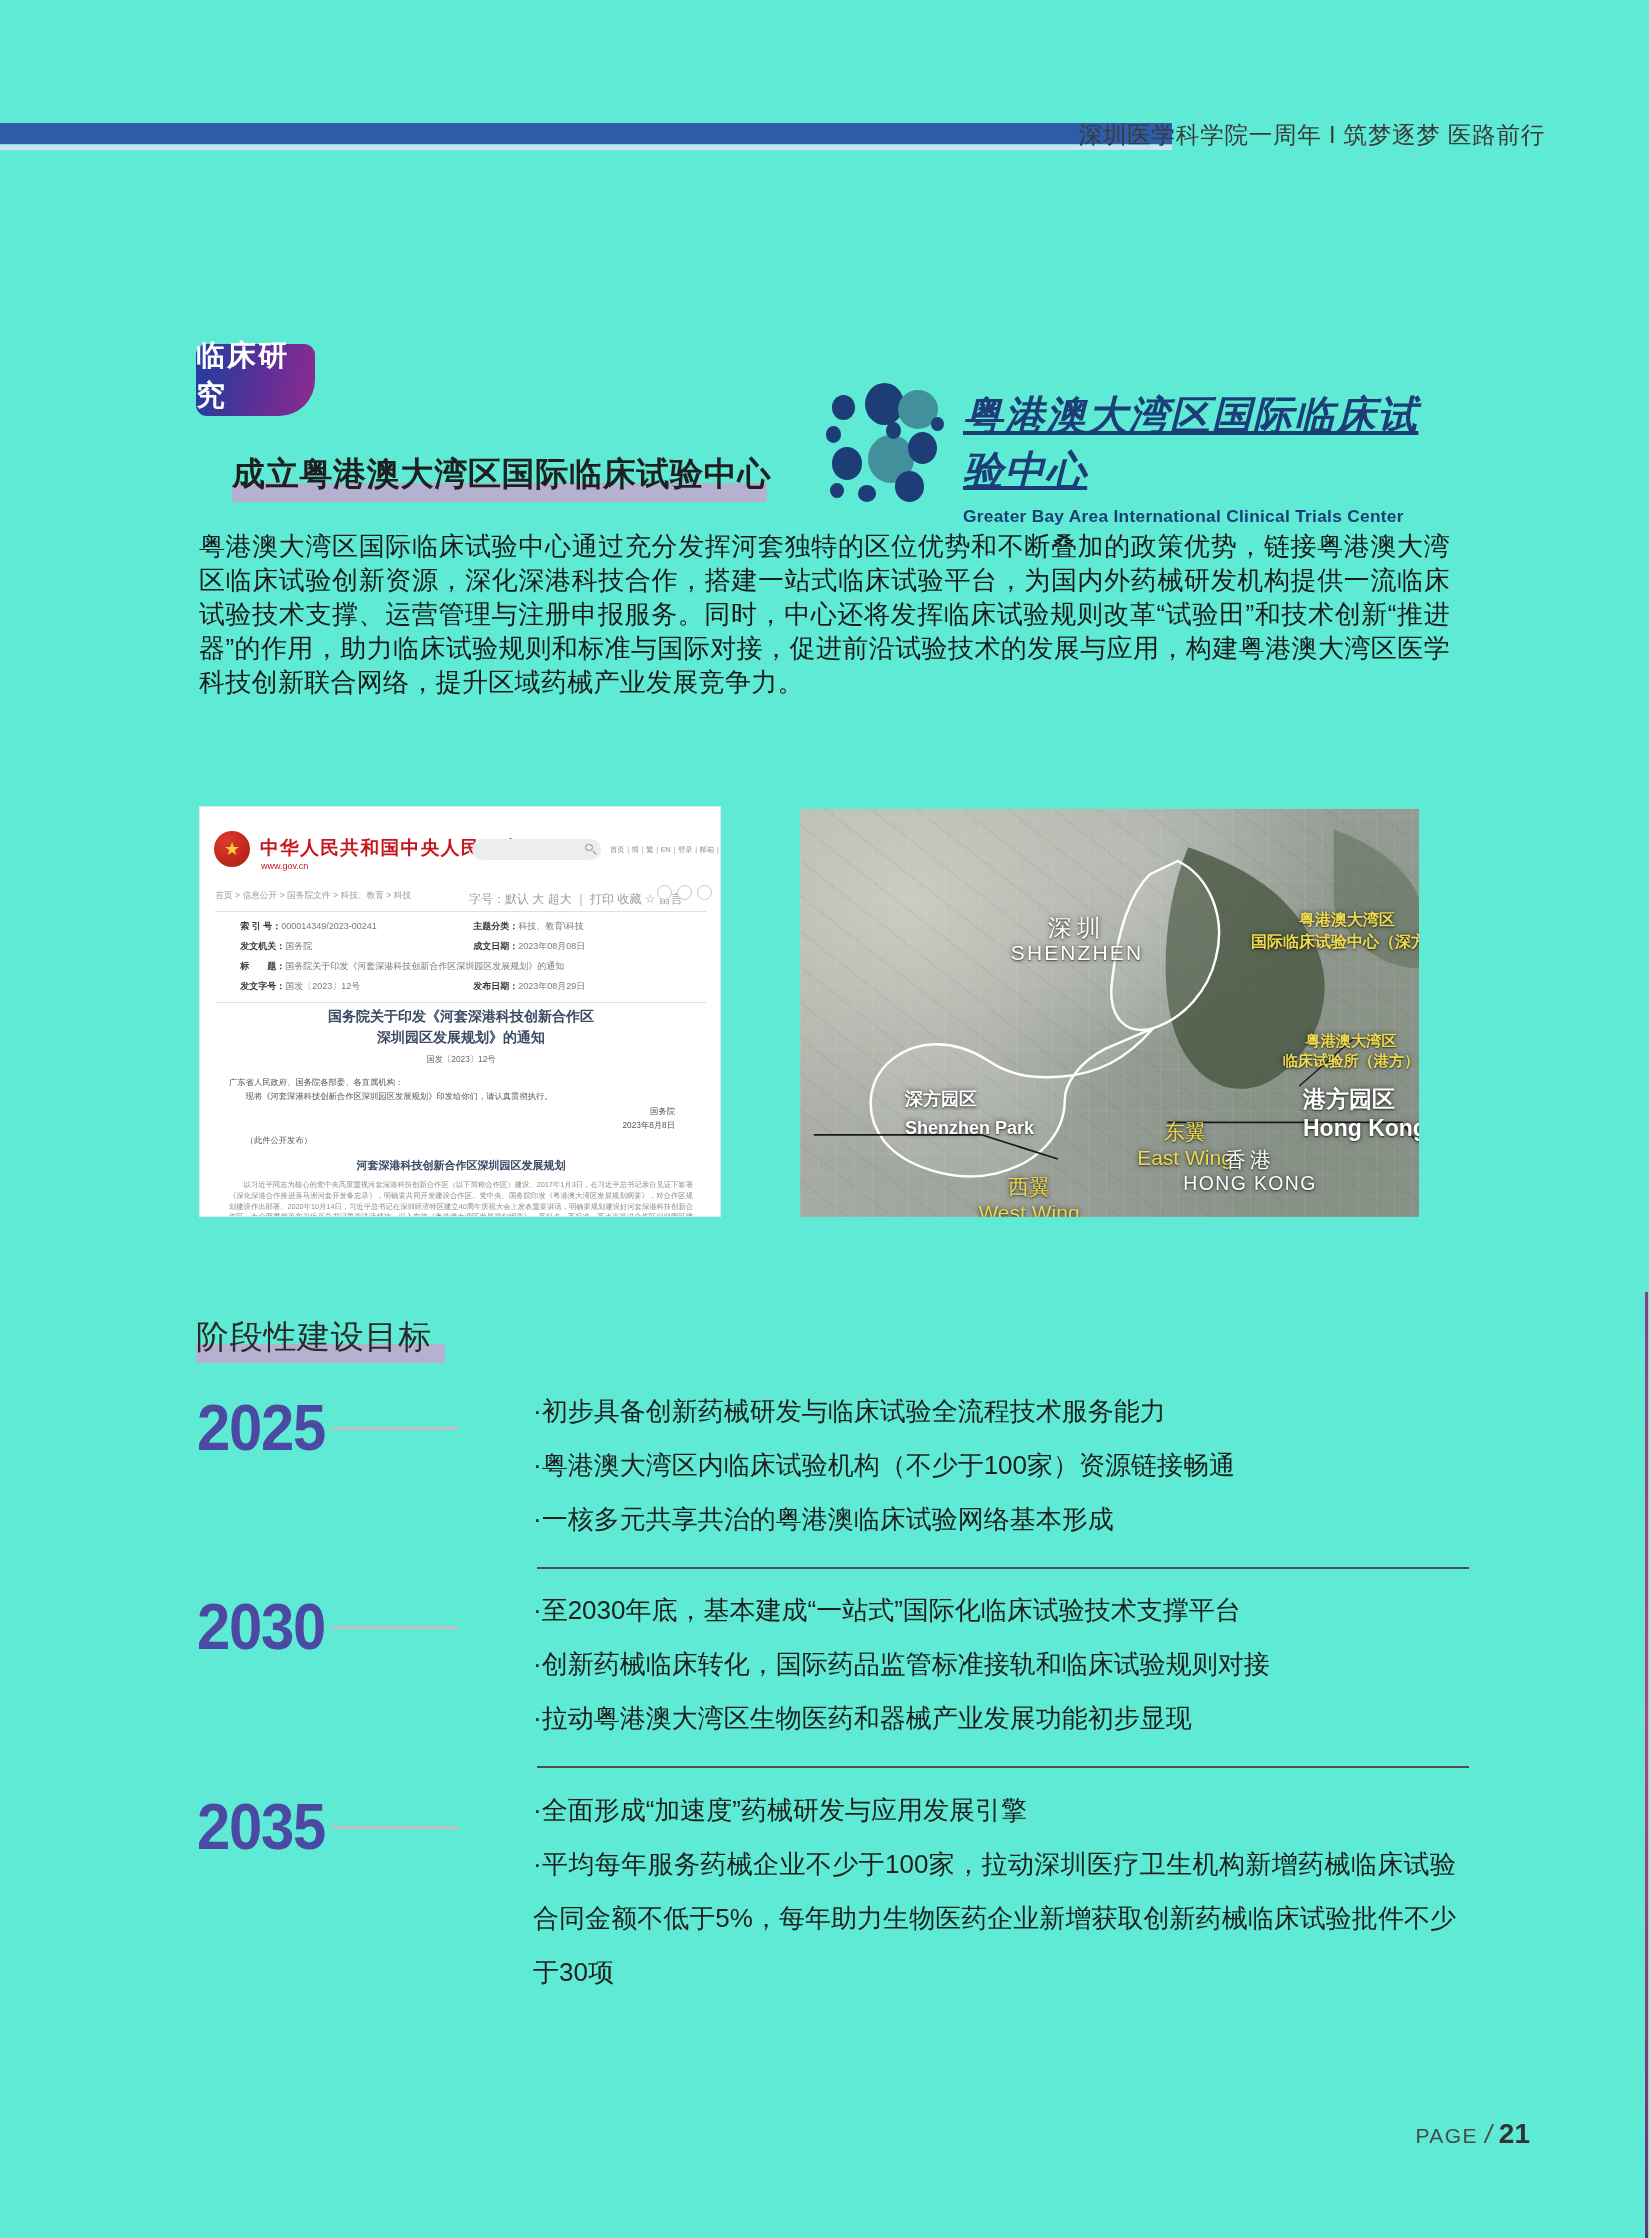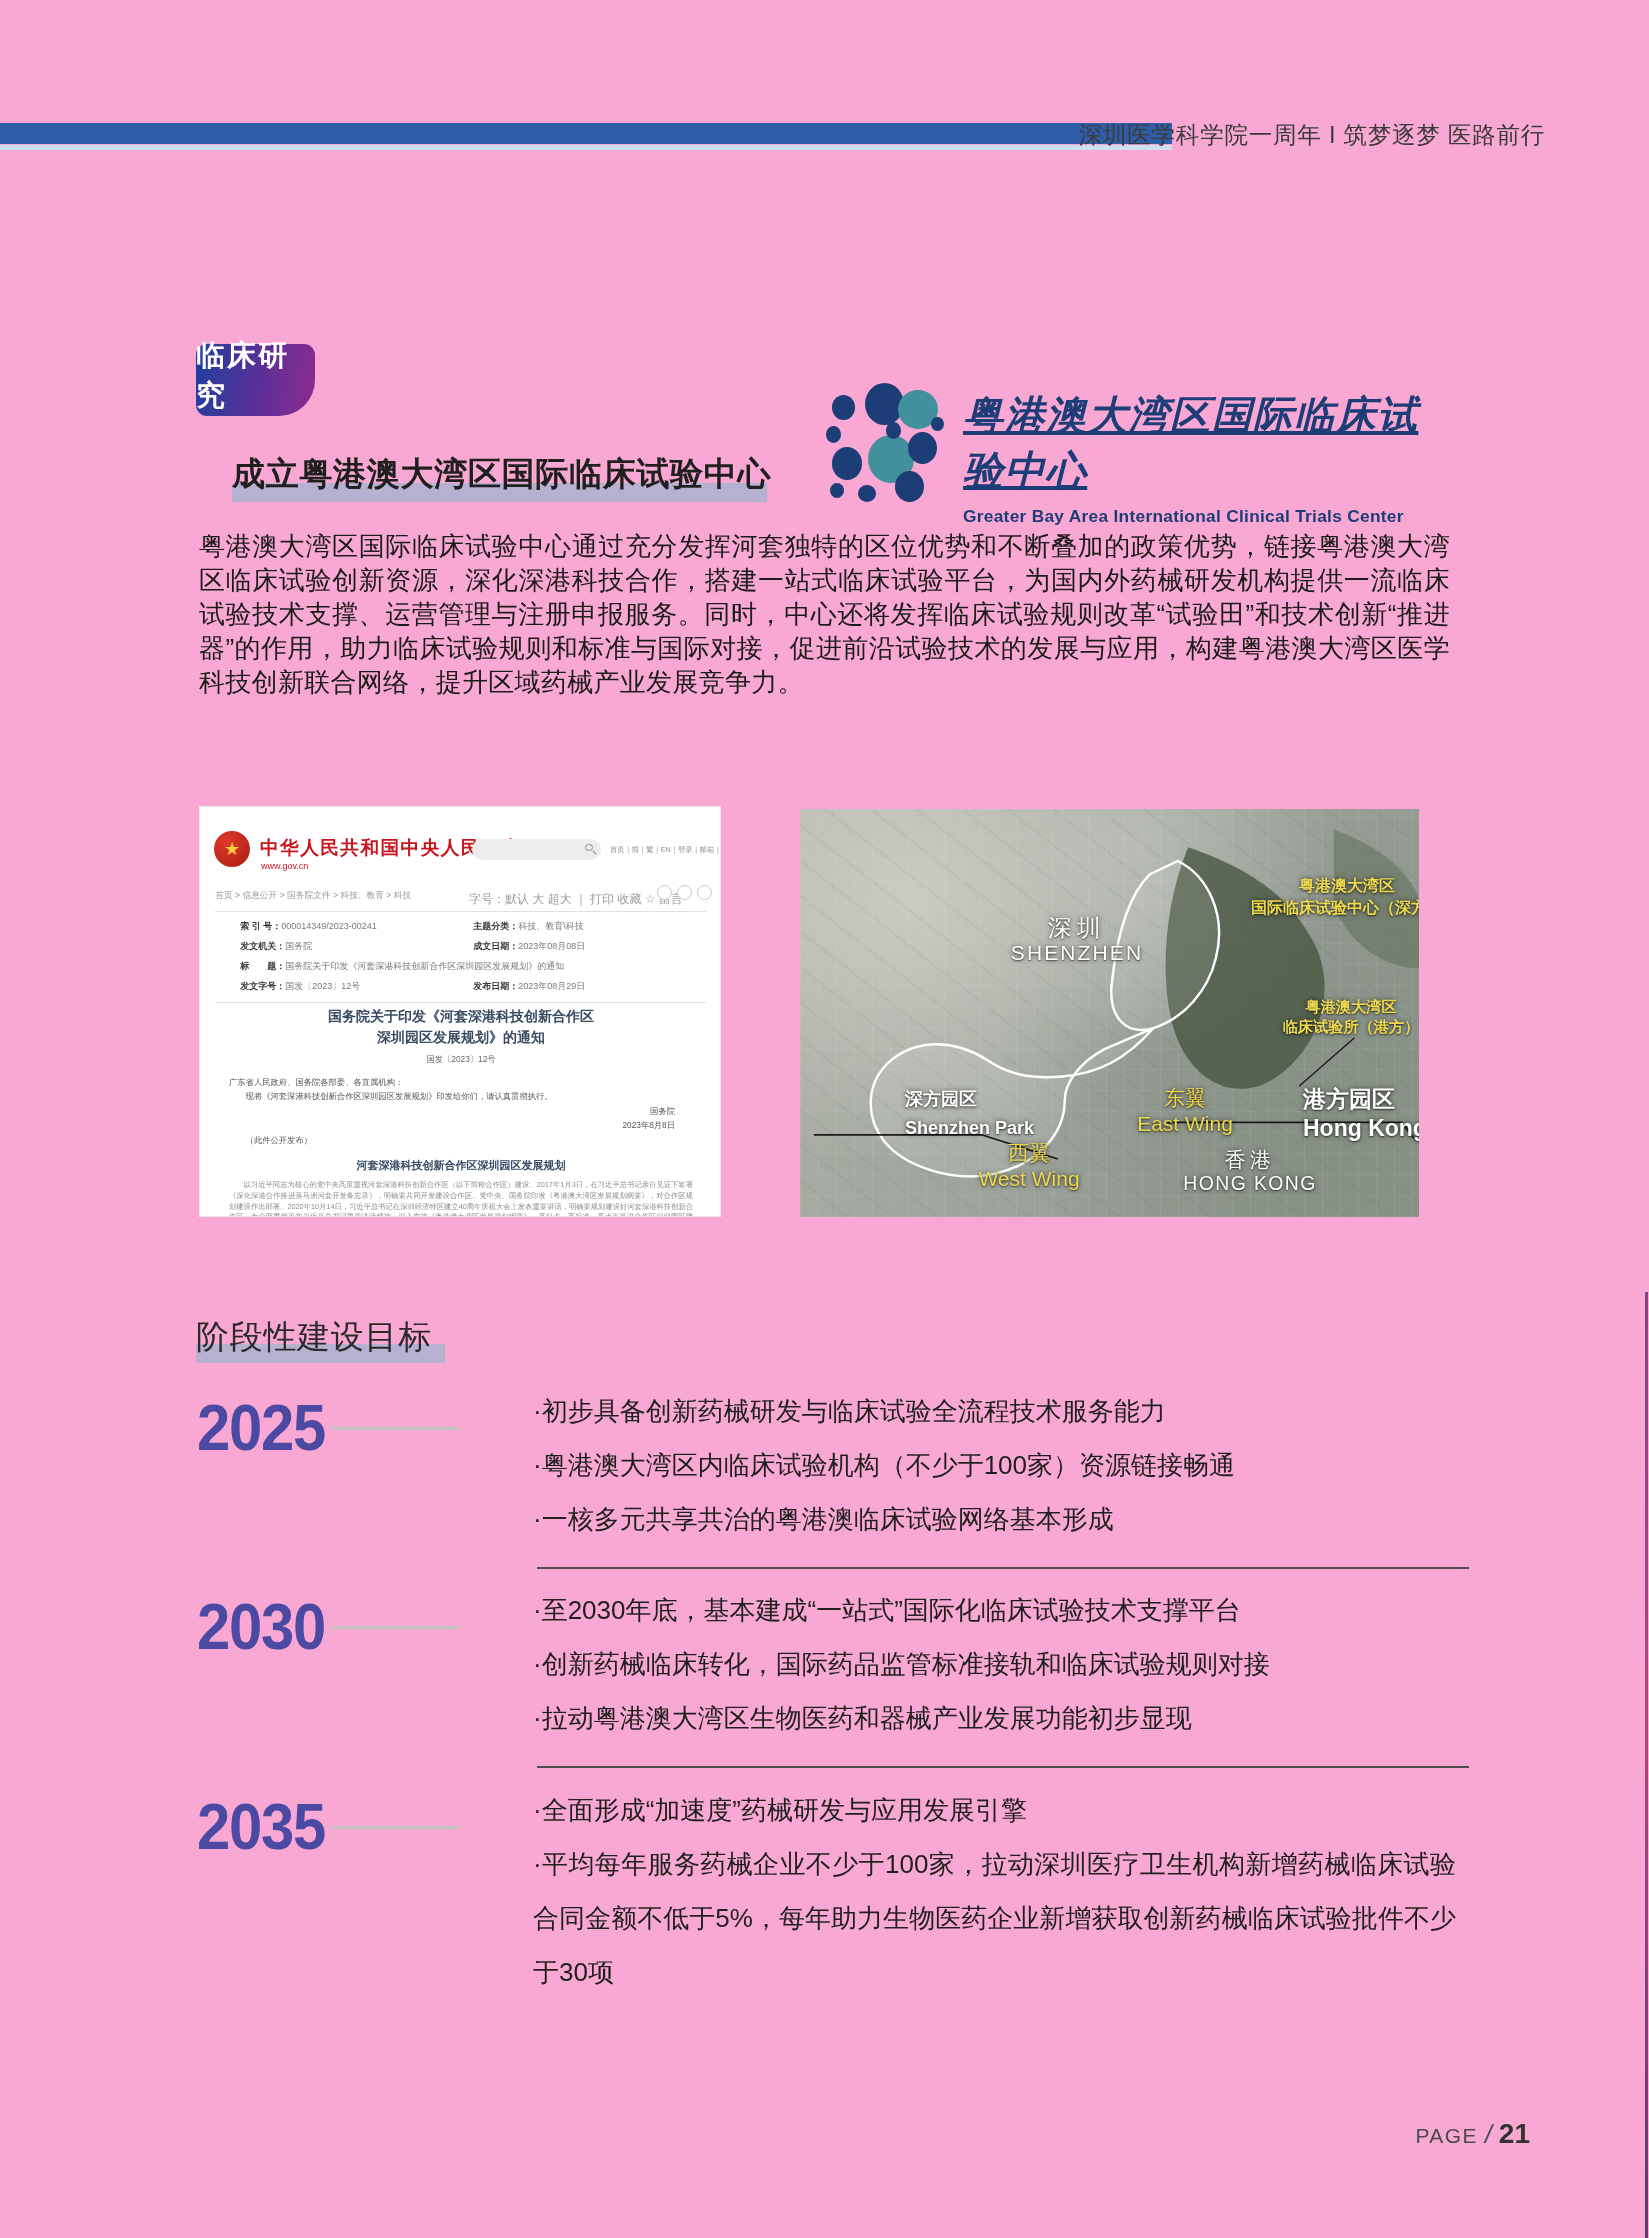--- a/index.html
+++ b/index.html
@@ -1,19 +1,19 @@
 <!DOCTYPE html>
 <html style="font-size:11px"><head>
 <meta charset="utf-8">
 <title>深圳医学科学院一周年 · P21</title>
 <style>
   * { margin:0; padding:0; box-sizing:border-box; }
   html,body { background:#ffffff; }
   body { font-family:"Liberation Sans","DejaVu Sans",sans-serif; color:#1f1f1f; }
-  .page { position:relative; width:1649px; height:2239px; background:#f9a8d4; overflow:hidden; }
+  .page { position:relative; width:1649px; height:2239px; background:#5eead4; overflow:hidden; }
 
   
   .top-bar { position:absolute; left:0; top:123px; width:1172px; height:21px; background:#2e5ca6; }
   .top-bar-light { position:absolute; left:0; top:145px; width:1172px; height:4.8px; background:#cfe0f0; }
   .header-title { position:absolute; top:119px; right:104px; font-size:23.6px; color:#3b3b3b; letter-spacing:0.7px; }
 
   
   .badge { position:absolute; left:196px; top:344px; width:119px; height:72px;
            background:linear-gradient(100deg,#1f3f9e 0%,#5c2f97 55%,#8e2b8f 100%);
            border-radius:11px 11px 36px 11px; display:flex; align-items:flex-end; justify-content:center; }
@@ -89,21 +89,21 @@
            radial-gradient(circle at 85% 80%, rgba(132,142,130,.9), rgba(132,142,130,0) 55%),
            radial-gradient(circle at 30% 85%, rgba(158,164,156,.9), rgba(158,164,156,0) 50%),
            linear-gradient(115deg,#b4b7ae 0%,#a6aaa1 35%,#99a098 60%,#8e968c 100%); }
   .map-tex { position:absolute; inset:0;
          background:
            repeating-linear-gradient(90deg, rgba(255,255,255,.07) 0 1.4px, rgba(0,0,0,0) 1.4px 18px),
            repeating-linear-gradient(0deg, rgba(255,255,255,.06) 0 1.4px, rgba(0,0,0,0) 1.4px 21px),
            repeating-linear-gradient(38deg, rgba(60,65,58,.05) 0 2.1px, rgba(0,0,0,0) 2.1px 28px); }
   .map svg { position:absolute; inset:0; }
   .map .lbl { position:absolute; text-shadow:0 0 4.8px rgba(0,0,0,.65), 0 0.7px 1.4px rgba(0,0,0,.5); white-space:nowrap; }
-  .map .yel { color:#edd94e; }
+  .map .yel { color:#edd94e;margin-top:34px; }
   .map .ctr { text-align:center; transform:translateX(-50%); }
   .l-city-zh { left:277px; top:103px; font-size:23.6px; letter-spacing:5.5px; }
   .l-city-en { left:277px; top:132px; font-size:21px; letter-spacing:2.1px; }
   .l-szlab   { left:547px; top:66px;  font-size:16px; font-weight:bold; line-height:21.5px; }
   .l-szpark  { left:105px; top:276px; font-size:18px; font-weight:bold; line-height:29px; }
   .l-east    { left:385px; top:276px; font-size:21px; line-height:26px; }
   .l-hklab   { left:551px; top:188px; font-size:15.2px; font-weight:bold; line-height:20px; }
   .l-hkpark  { left:503px; top:276px; font-size:23px; font-weight:bold; line-height:29px; }
   .l-west    { left:229px; top:331px; font-size:21px; line-height:26px; }
   .l-hk-zh   { left:450px; top:337px; font-size:21px; letter-spacing:4.2px; }

